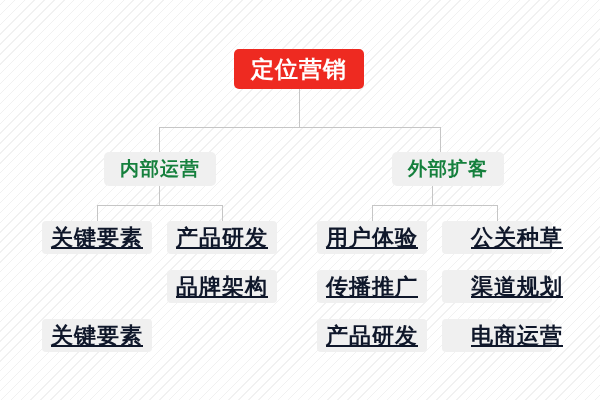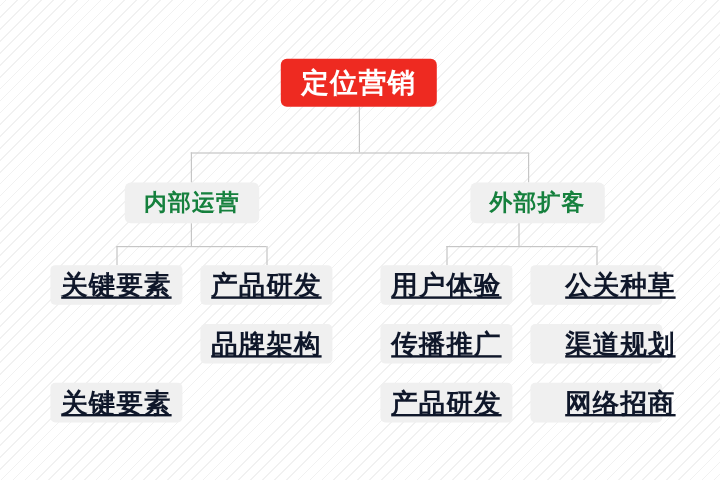--- a/index.html
+++ b/index.html
@@ -131,15 +131,15 @@
   <div class="node node-leaf col-1 row-1">关键要素</div>
   <div class="node node-leaf col-2 row-1">产品研发</div>
   <div class="node node-leaf col-2 row-2">品牌架构</div>
   <div class="node node-leaf col-1 row-3">关键要素</div>
 
   <div class="node node-leaf col-3 row-1">用户体验</div>
   <div class="node node-leaf col-4 row-1">公关种草</div>
   <div class="node node-leaf col-3 row-2">传播推广</div>
   <div class="node node-leaf col-4 row-2">渠道规划</div>
   <div class="node node-leaf col-3 row-3">产品研发</div>
-  <div class="node node-leaf col-4 row-3">网络招商</div>
+  <div class="node node-leaf col-4 row-3">电商运营</div>
 
 </div>
 
 </body></html>

